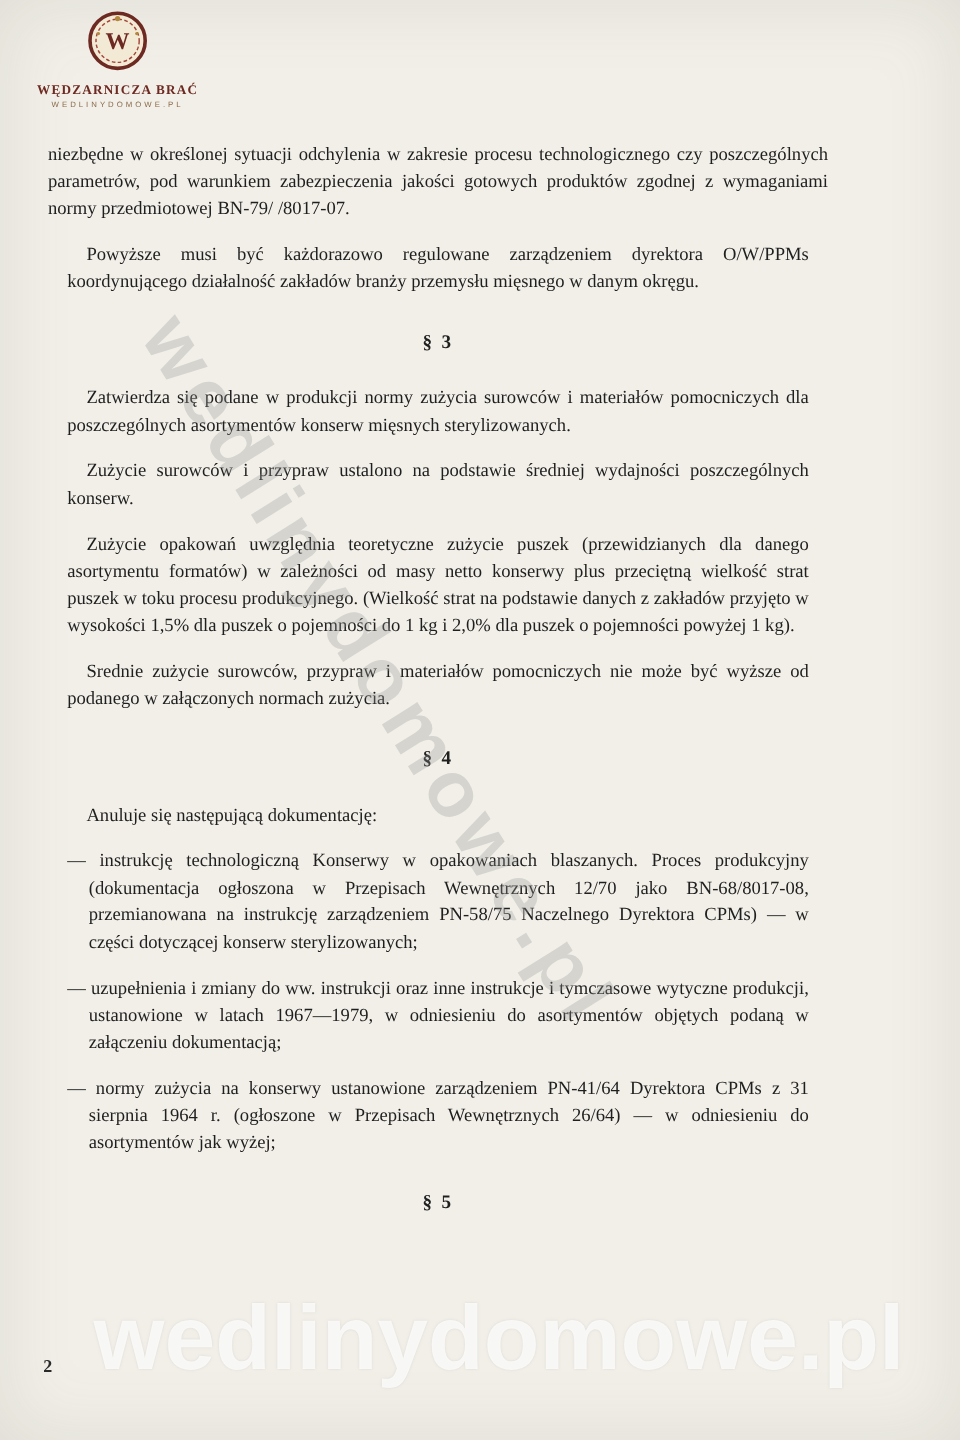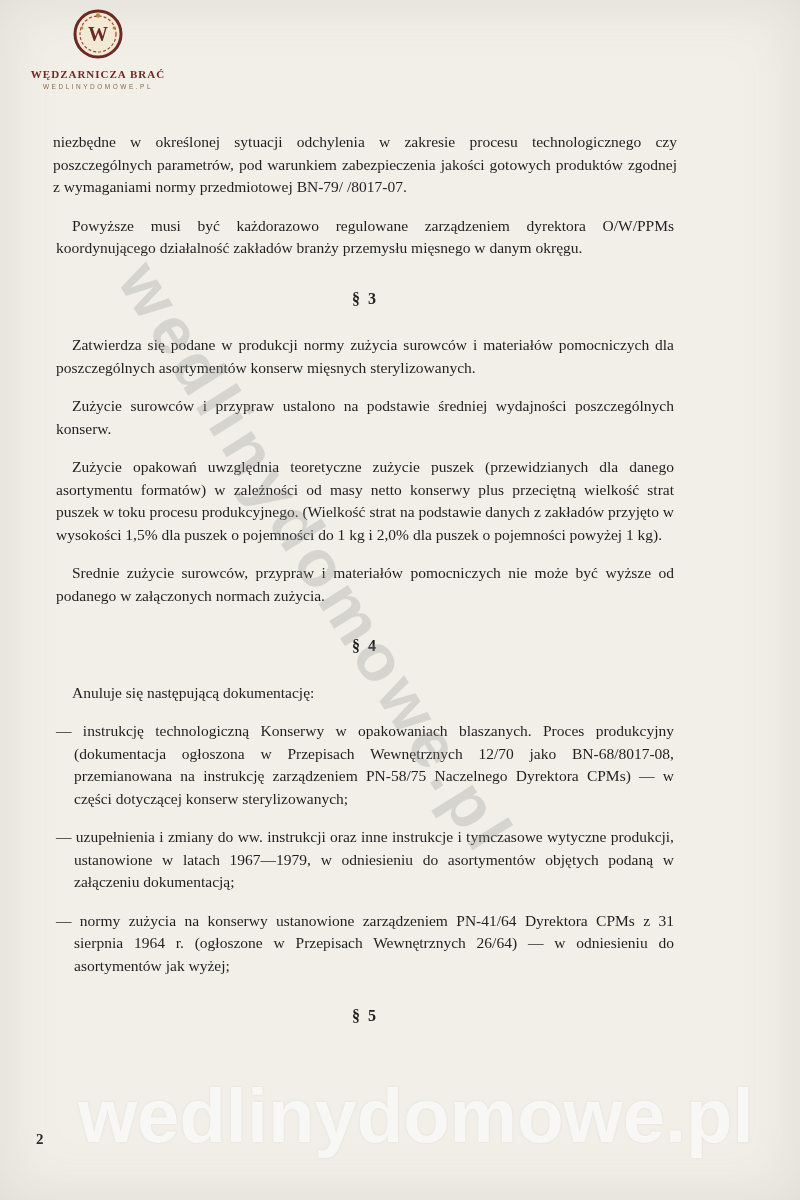--- a/index.html
+++ b/index.html
@@ -37,21 +37,21 @@
     color: #8a6a4a;
   }
 
   
   .doc-body {
     position: absolute; top: 118px; left: 40px; width: 650px;
     font-size: 15.5px; line-height: 22.5px;
     text-align: justify;
     font-weight: 500;
   }
-  .para { margin: 13px; text-indent: 0; font-family: Liberation Serif, serif; }
+  .para { margin: 0; text-indent: 0; font-family: Liberation Serif, serif; }
   .para-indent { margin: 16px; text-indent: 16px; }
   .section-heading {
     text-align: center;
     font-weight: bold;
     font-size: 16px;
     letter-spacing: 2px;
     margin: 28px 0 24px 0;
     text-indent: 0;
   }
   .list-item {

